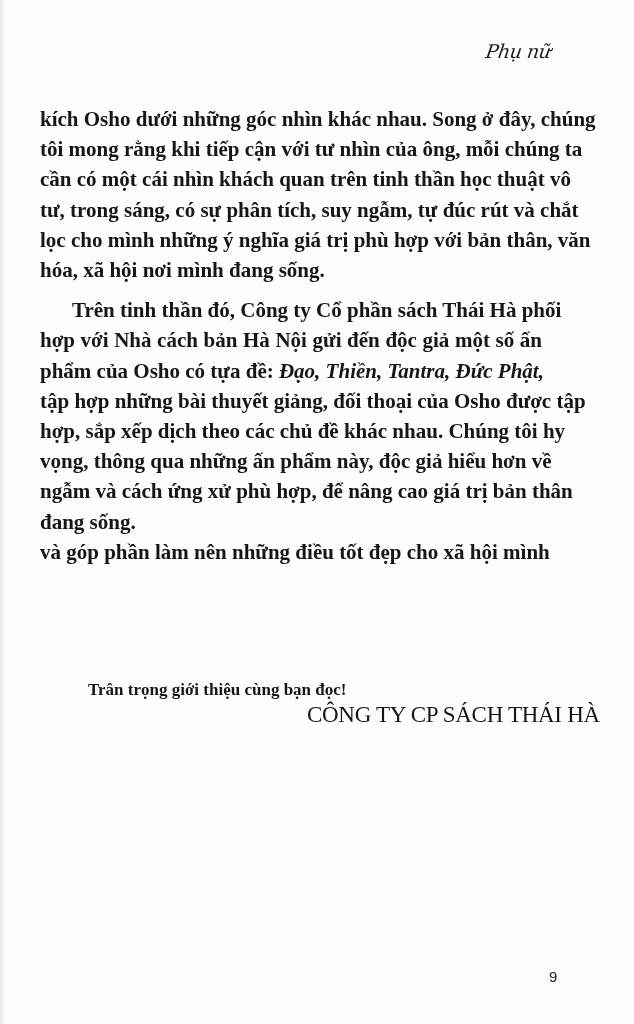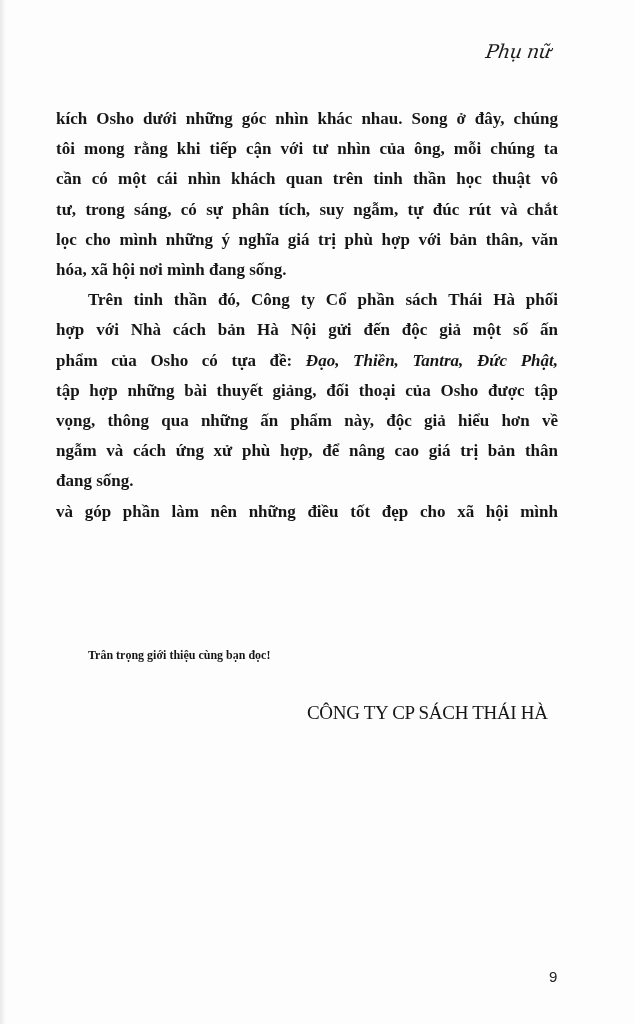--- a/index.html
+++ b/index.html
@@ -28,53 +28,53 @@
       left: 486px;
       font-family: "DejaVu Serif", "Liberation Serif", serif;
       font-style: italic;
       font-size: 19px;
       color: #1c1c1c;
       letter-spacing: -0.5px;
       transform: skewX(-8deg);
     }
     .body-text {
       position: absolute;
-      left: 56px;
+      left: 40px;
       top: 104px;
       width: 502px;
       font-family: "Liberation Serif", "DejaVu Serif", serif;
-      font-size: 17px;
+      font-size: 21px;
       font-weight: bold;
       line-height: 30.2px;
       color: #161616;
     }
     .para {
       margin: 0;
       text-align: justify;
       text-align-last: left;
     }
-    .para + .para { margin-top: 0; }
+    .para + .para { margin-top: 10px; }
     .line { display: block; text-align: justify; text-align-last: justify; white-space: nowrap; }
     .line.last { text-align-last: left; }
     .it { font-style: italic; }
     .greeting {
       position: absolute;
       left: 88px;
-      top: 648px;
+      top: 680px;
       font-family: "Liberation Serif", "DejaVu Serif", serif;
-      font-size: 12px;
+      font-size: 17px;
       font-weight: bold;
       color: #161616;
     }
     .signature {
       position: absolute;
       left: 307px;
       top: 702px;
       font-family: "Liberation Serif", "DejaVu Serif", serif;
-      font-size: 19px;
+      font-size: 23px;
       font-weight: normal;
       letter-spacing: -0.3px;
       color: #161616;
     }
     .page-number {
       position: absolute;
       left: 549px;
       top: 968px;
       font-family: "Liberation Sans", "DejaVu Sans", sans-serif;
       font-size: 15px;
@@ -95,20 +95,21 @@
     <span class="line">cần có một cái nhìn khách quan trên tinh thần học thuật vô</span>
     <span class="line">tư, trong sáng, có sự phân tích, suy ngẫm, tự đúc rút và chắt</span>
     <span class="line">lọc cho mình những ý nghĩa giá trị phù hợp với bản thân, văn</span>
     <span class="line last">hóa, xã hội nơi mình đang  sống.</span>
   </p>
   <p class="para">
     <span class="line" style="padding-left:32px">Trên tinh thần đó, Công ty Cổ phần sách Thái Hà phối</span>
     <span class="line">hợp với Nhà cách bản Hà Nội gửi đến độc giả một số ấn</span>
     <span class="line"><span>phẩm của Osho có tựa đề: </span><span class="it">Đạo, Thiền, Tantra, Đức Phật,</span></span>
     <span class="line">tập hợp những bài thuyết giảng, đối thoại của Osho được tập</span>
+    <span class="line">hợp, sắp xếp dịch theo các chủ đề khác nhau. Chúng tôi hy</span>
     <span class="line">vọng, thông qua những ấn phẩm này, độc giả hiểu hơn về</span>
     <span class="line">ngẫm và cách ứng xử phù hợp, để nâng cao giá trị bản thân</span>
     <span class="line last">đang sống.</span>
     <span class="line">và góp phần làm nên những điều tốt đẹp cho xã hội mình</span>
   </p>
 </div>
 
 <div class="greeting">Trân trọng giới thiệu cùng bạn đọc!</div>
 
 <div class="signature">CÔNG TY CP SÁCH THÁI HÀ</div>

